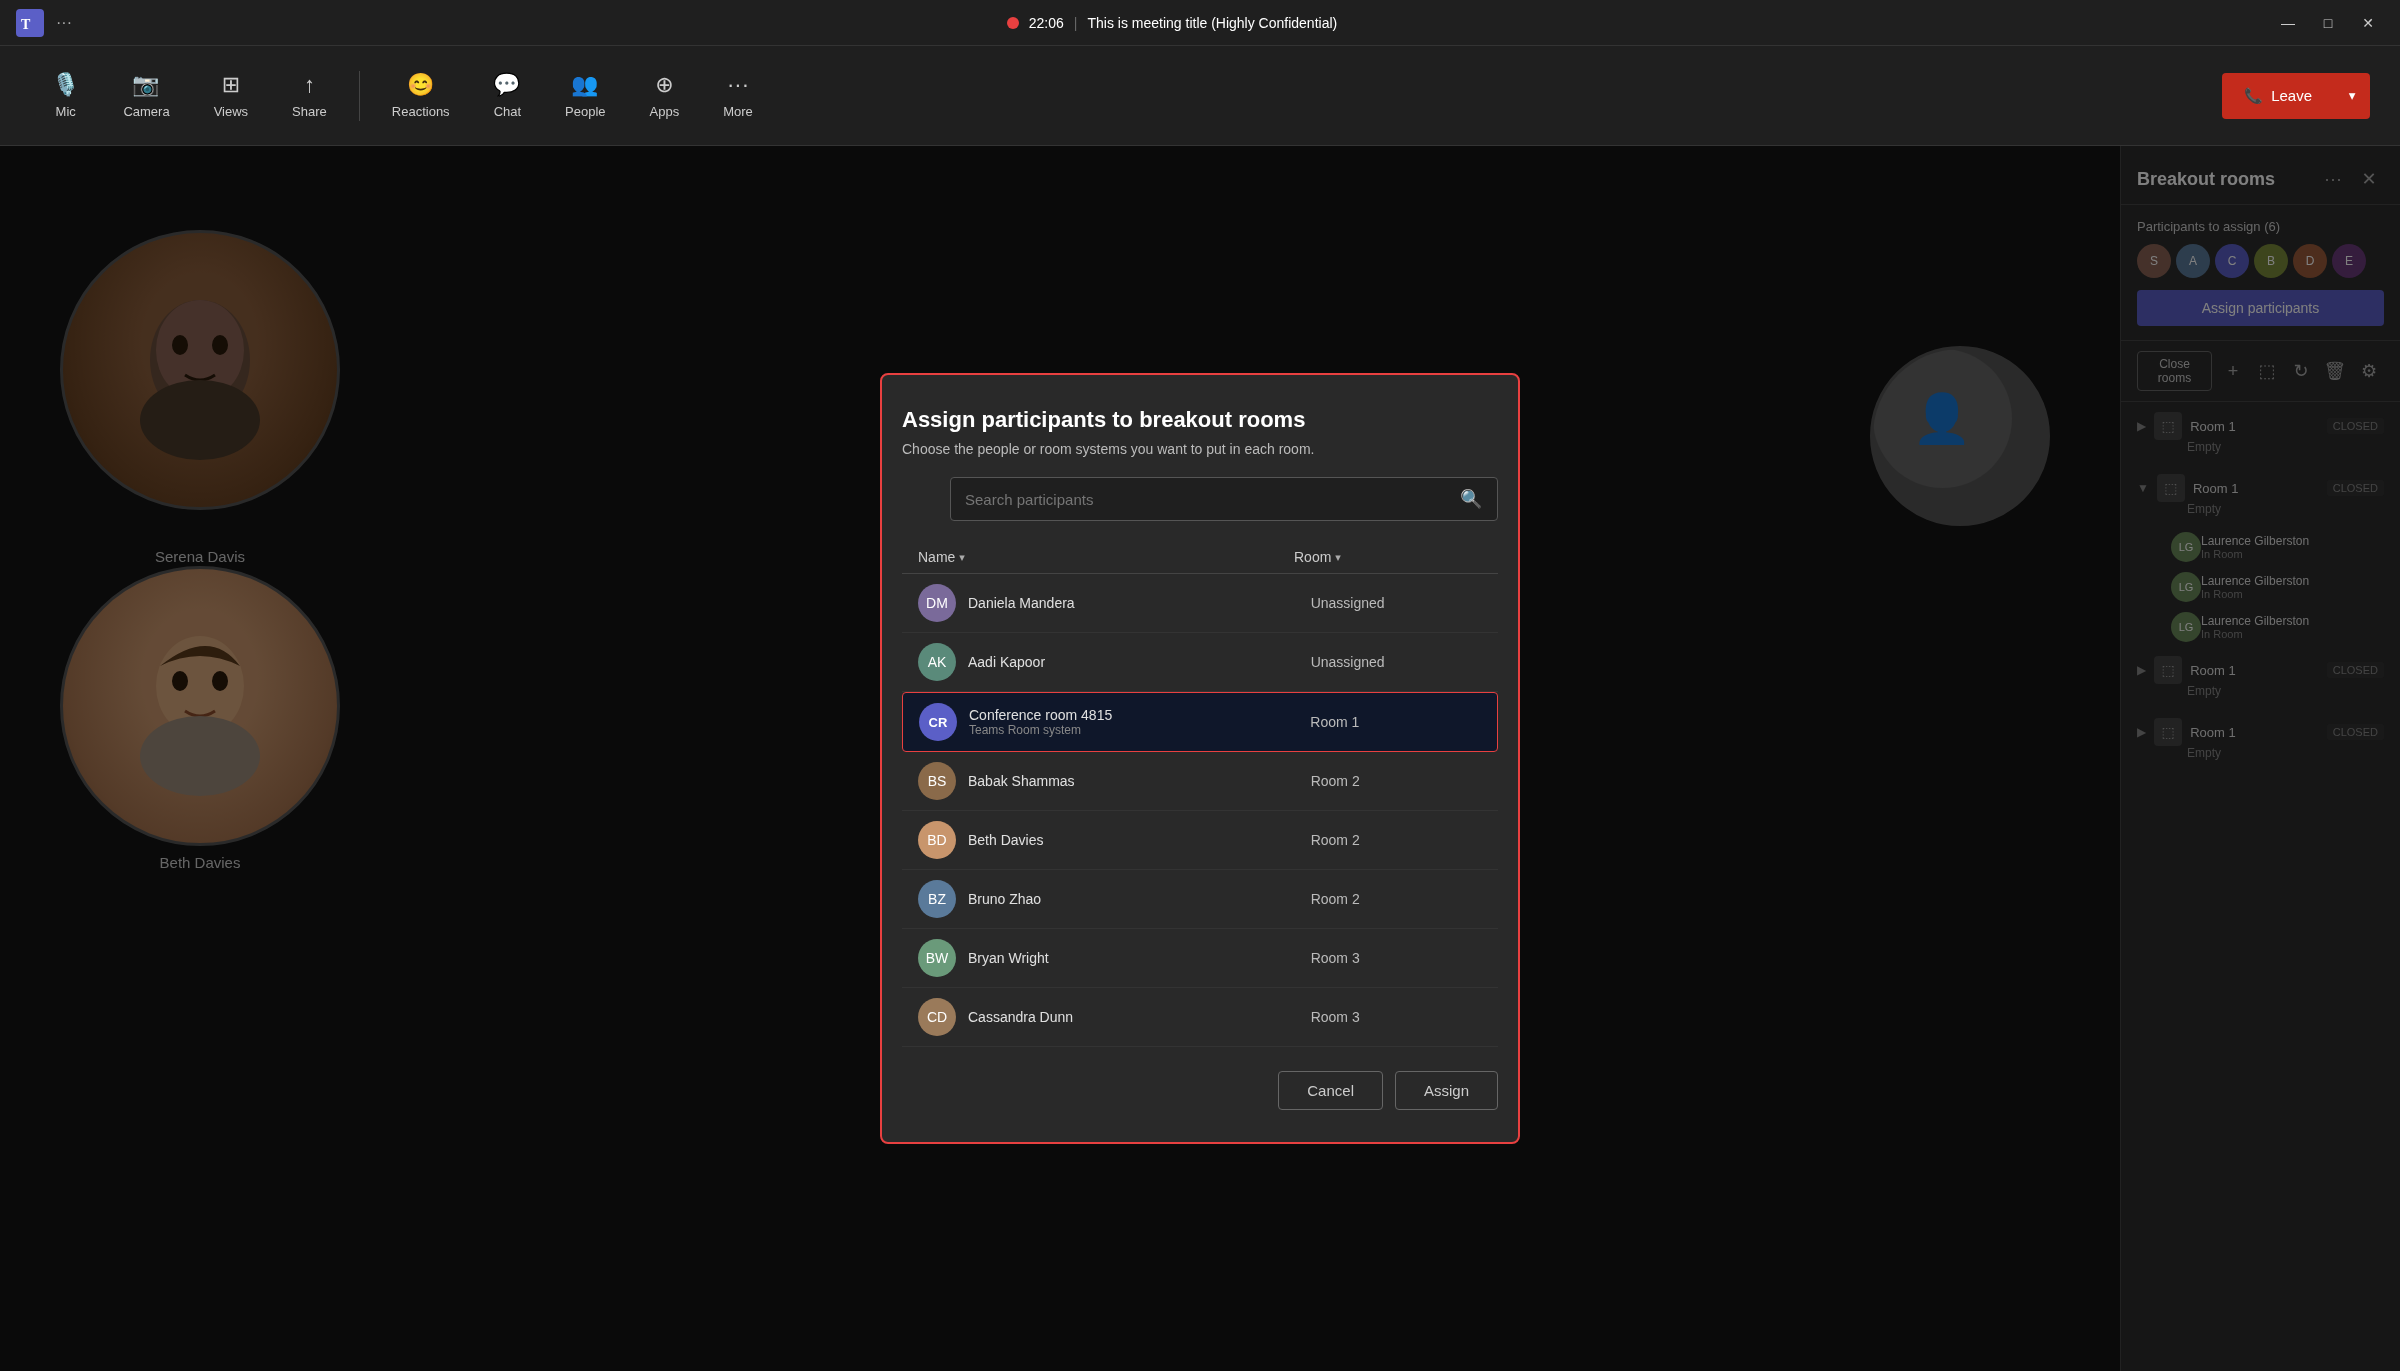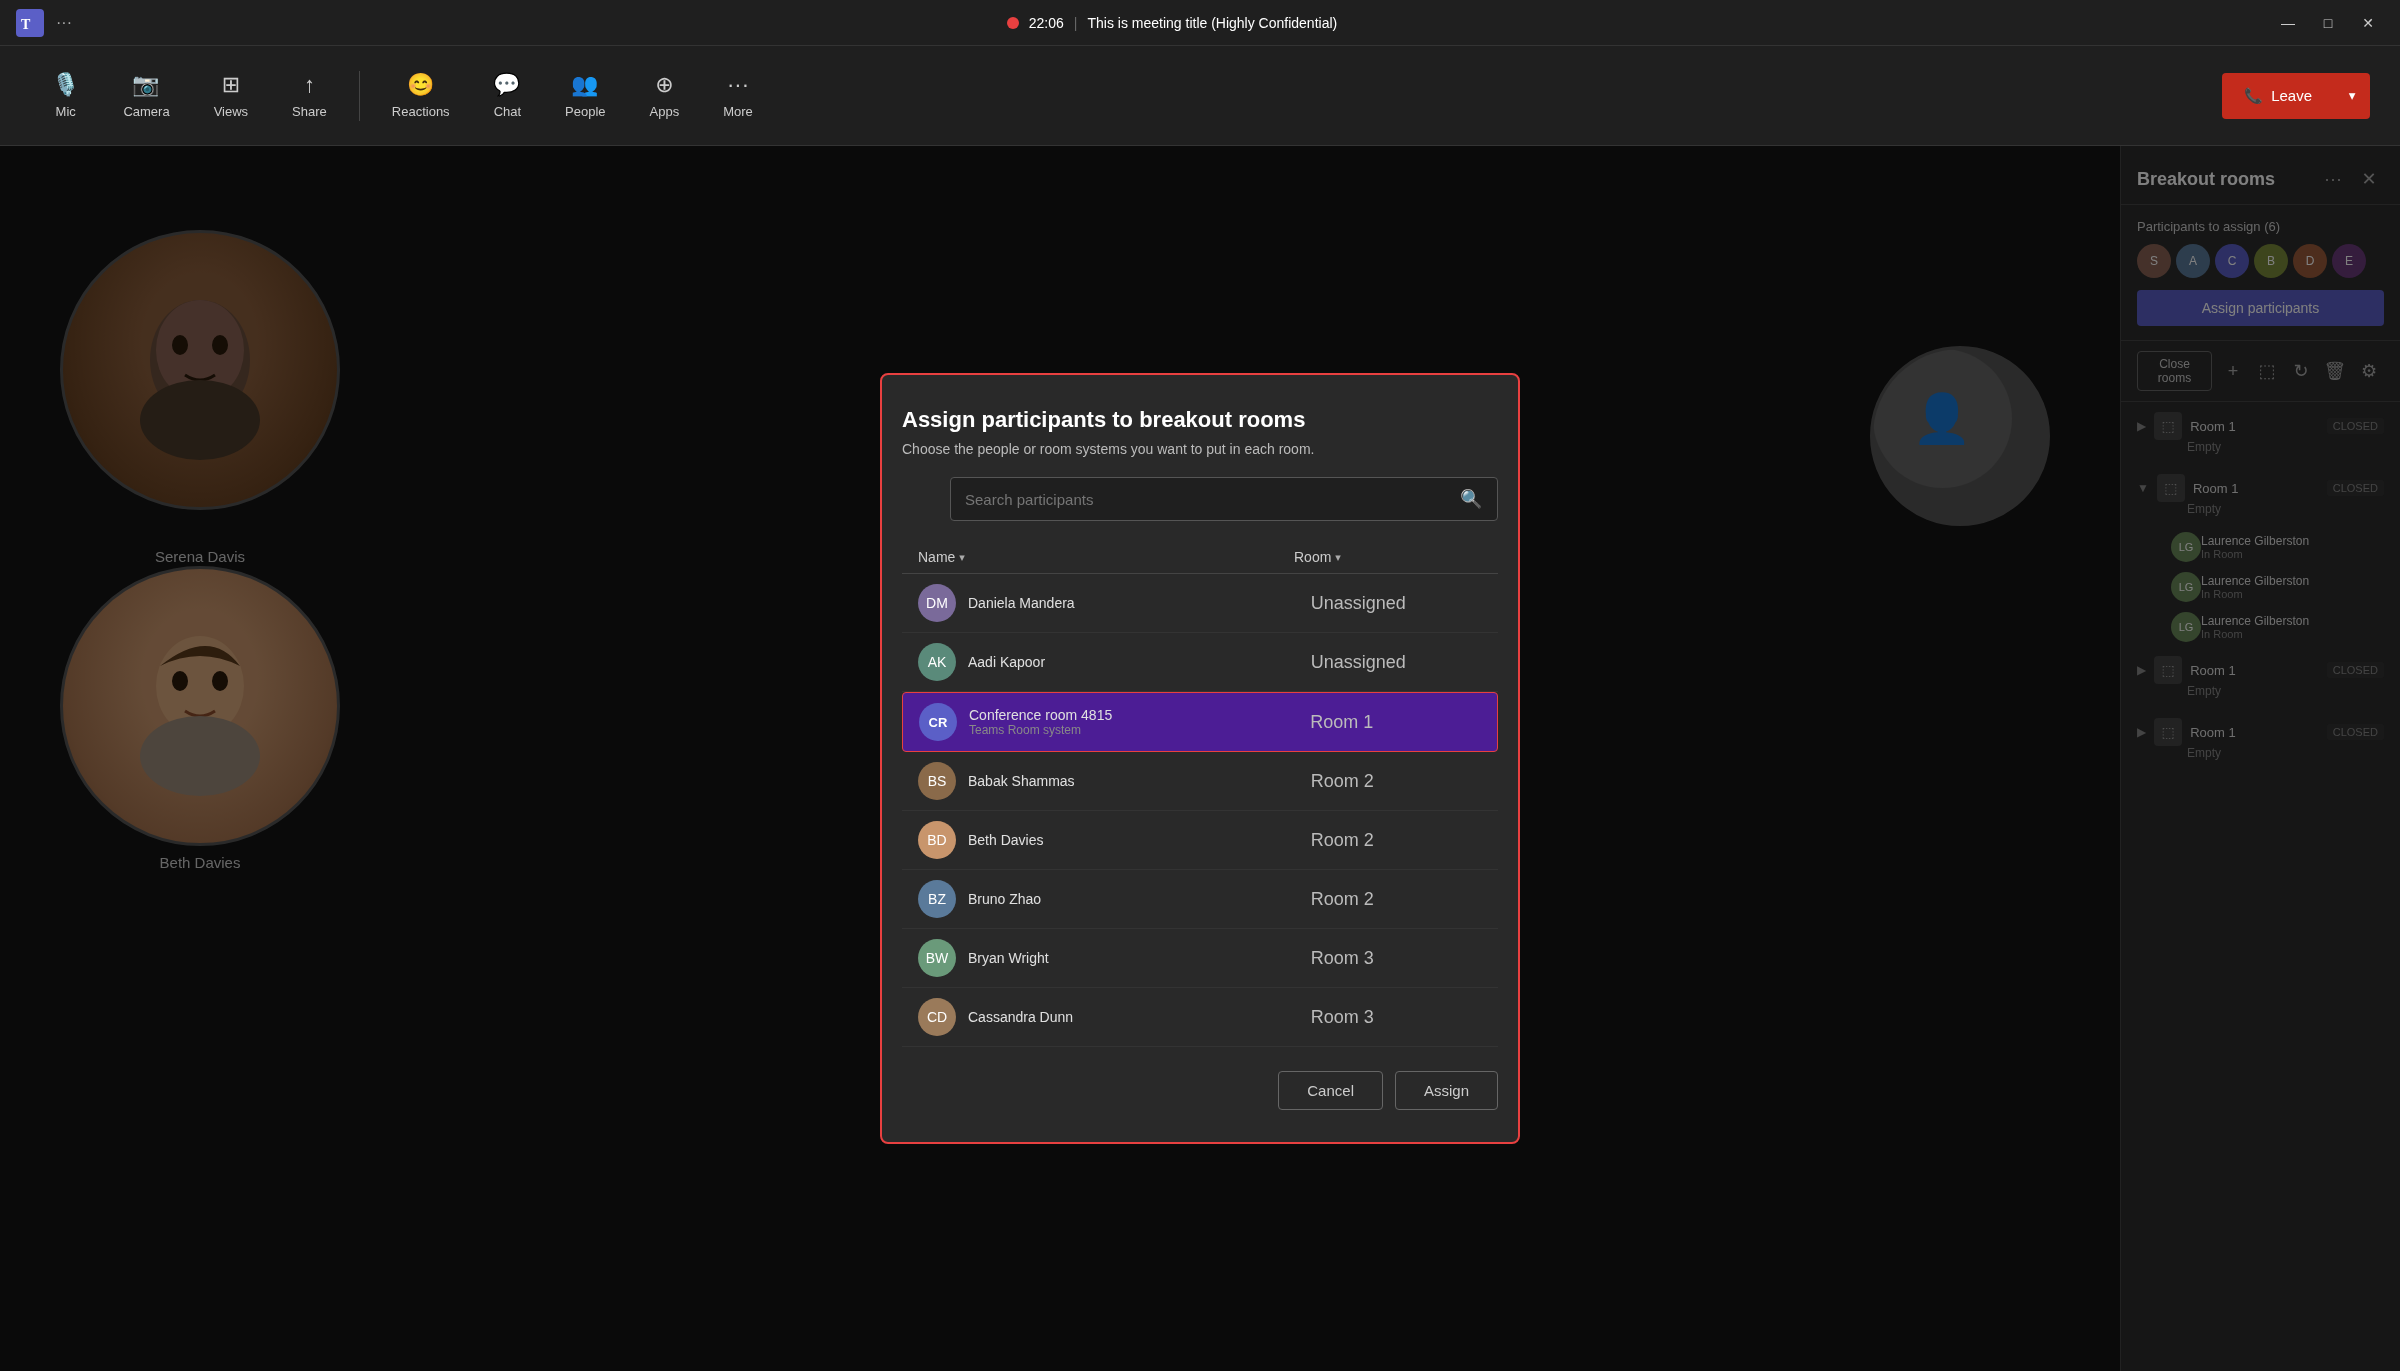--- a/index.html
+++ b/index.html
@@ -402,21 +402,21 @@
     }
 
     .participant-row {
       display: flex;
       align-items: center;
       padding: 10px 16px;
       border-bottom: 1px solid #333;
       cursor: pointer;
     }
     .participant-row.selected {
-      background: #4c1d95;
+      background: #0f172a;
       border: 1px solid #e84040;
       border-radius: 4px;
     }
     .p-avatar {
       width: 38px;
       height: 38px;
       border-radius: 50%;
       background: #666;
       margin-right: 12px;
       display: flex;
@@ -427,21 +427,21 @@
       flex-shrink: 0;
     }
     .p-avatar.cr-avatar {
       background: #5b5fc7;
       font-size: 13px;
       font-weight: 700;
     }
     .p-info { flex: 2; }
     .p-name { color: #e0e0e0; font-size: 14px; }
     .p-sub { color: #888; font-size: 12px; }
-    .p-room { flex: 1; color: #bbb; font-size: 18px; }
+    .p-room { flex: 1; color: #bbb; font-size: 14px; }
 
     .modal-footer {
       display: flex;
       justify-content: flex-end;
       gap: 12px;
       margin-top: 24px;
     }
     .cancel-btn {
       background: transparent;
       border: 1px solid #666;

